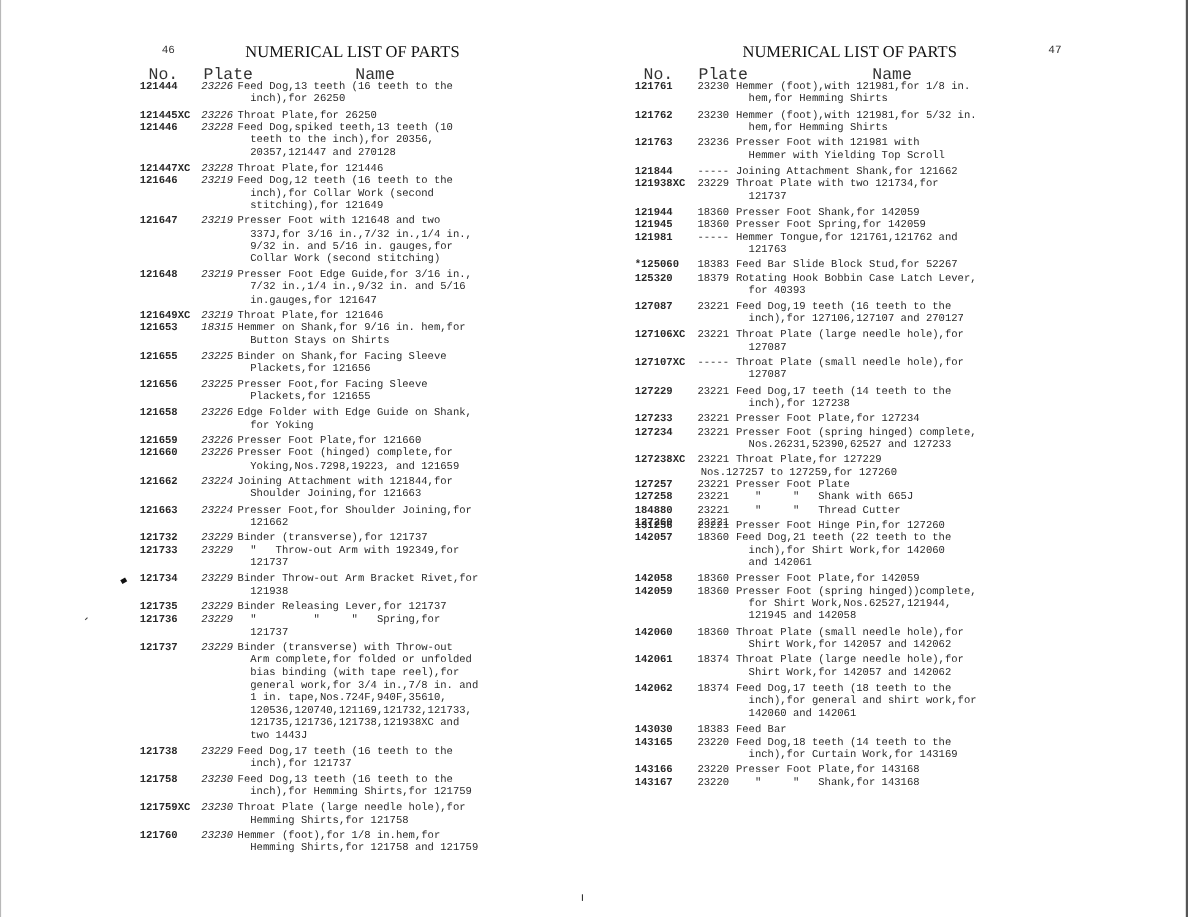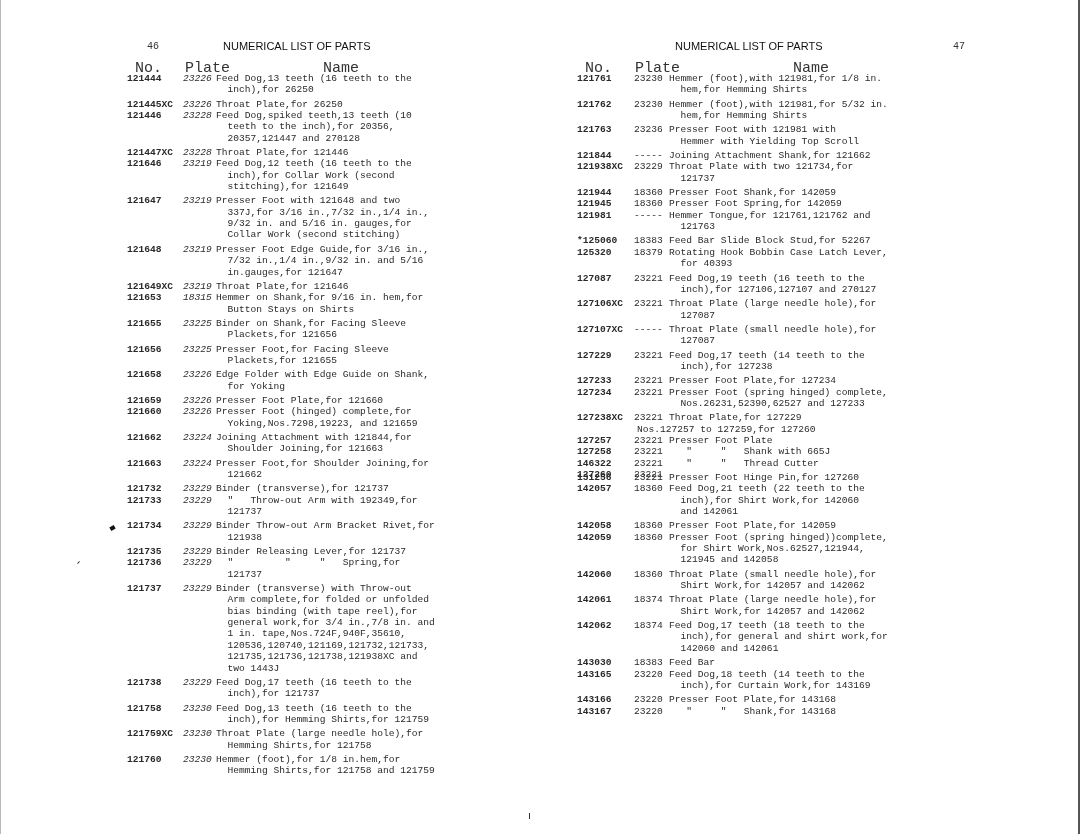--- a/index.html
+++ b/index.html
@@ -6,21 +6,21 @@
   body {
     width:1080px; height:834px; background:#ffffff; position:relative; overflow:hidden;
     font-family: "Liberation Mono", "DejaVu Sans Mono", monospace;
     color:#2a2a2a;
   }
   .edge-left { position:absolute; left:0; top:0; width:1px; height:834px; background:#b8b8b8; }
   .edge-right { position:absolute; right:0; top:0; width:2px; height:834px; background:#555; }
   .page { position:absolute; top:0; }
   .page-left { left:127px; width:350px; }
   .page-right { left:577px; width:380px; }
-  .head { position:absolute; top:40px; height:14px; font-family:Liberation Sans, sans-serif; font-size:11px; color:#111; }
+  .head { position:absolute; top:40px; height:14px; font-family:Liberation Serif, serif; font-size:15px; color:#111; }
   .pnum { position:absolute; top:41px; font-size:10px; color:#333;margin-left:20px; }
   .colhead { position:absolute; top:64px; font-size:15px; line-height:10px; color:#333; }
   .rows { position:absolute; top:73px; left:0; width:100%; }
   .row { position:relative; font-size:9.6px; line-height:11.35px; white-space:pre; }
   .c-no { position:absolute; left:0;font-weight:bold; }
   .c-plate { position:absolute; }
   .c-name { display:block; }
   .page-left .c-plate { left:56px;font-style:italic; }
   .page-left .c-name { margin-left:89px; }
   .page-right .c-plate { left:57px; }
@@ -164,21 +164,21 @@
   inch),for 127238</span></div>
       <div class="gap"></div>
       <div class="row"><span class="c-no">127233</span><span class="c-plate">23221</span><span class="c-name">Presser Foot Plate,for 127234</span></div>
       <div class="row"><span class="c-no">127234</span><span class="c-plate">23221</span><span class="c-name">Presser Foot (spring hinged) complete,
   Nos.26231,52390,62527 and 127233</span></div>
       <div class="gap"></div>
       <div class="row"><span class="c-no">127238XC</span><span class="c-plate">23221</span><span class="c-name">Throat Plate,for 127229</span></div>
       <div class="sub" style="margin-left: 60px;">Nos.127257 to 127259,for 127260</div>
       <div class="row"><span class="c-no">127257</span><span class="c-plate">23221</span><span class="c-name">Presser Foot Plate</span></div>
       <div class="row"><span class="c-no">127258</span><span class="c-plate">23221</span><span class="c-name">   "     "   Shank with 665J</span></div>
-      <div class="row"><span class="c-no">146322</span><span class="c-plate">23221</span><span class="c-name">   "     "   Thread Cutter</span></div>
+      <div class="row"><span class="c-no">184880</span><span class="c-plate">23221</span><span class="c-name">   "     "   Thread Cutter</span></div>
       <div class="row"><span class="c-no">127260</span><span class="c-plate">23221</span></div>
       <div class="gap"></div>
       <div class="row"><span class="c-no">131256</span><span class="c-plate">23221</span><span class="c-name">Presser Foot Hinge Pin,for 127260</span></div>
       <div class="row"><span class="c-no">142057</span><span class="c-plate">18360</span><span class="c-name">Feed Dog,21 teeth (22 teeth to the
   inch),for Shirt Work,for 142060
   and 142061</span></div>
       <div class="gap"></div>
       <div class="row"><span class="c-no">142058</span><span class="c-plate">18360</span><span class="c-name">Presser Foot Plate,for 142059</span></div>
       <div class="row"><span class="c-no">142059</span><span class="c-plate">18360</span><span class="c-name">Presser Foot (spring hinged))complete,
   for Shirt Work,Nos.62527,121944,

